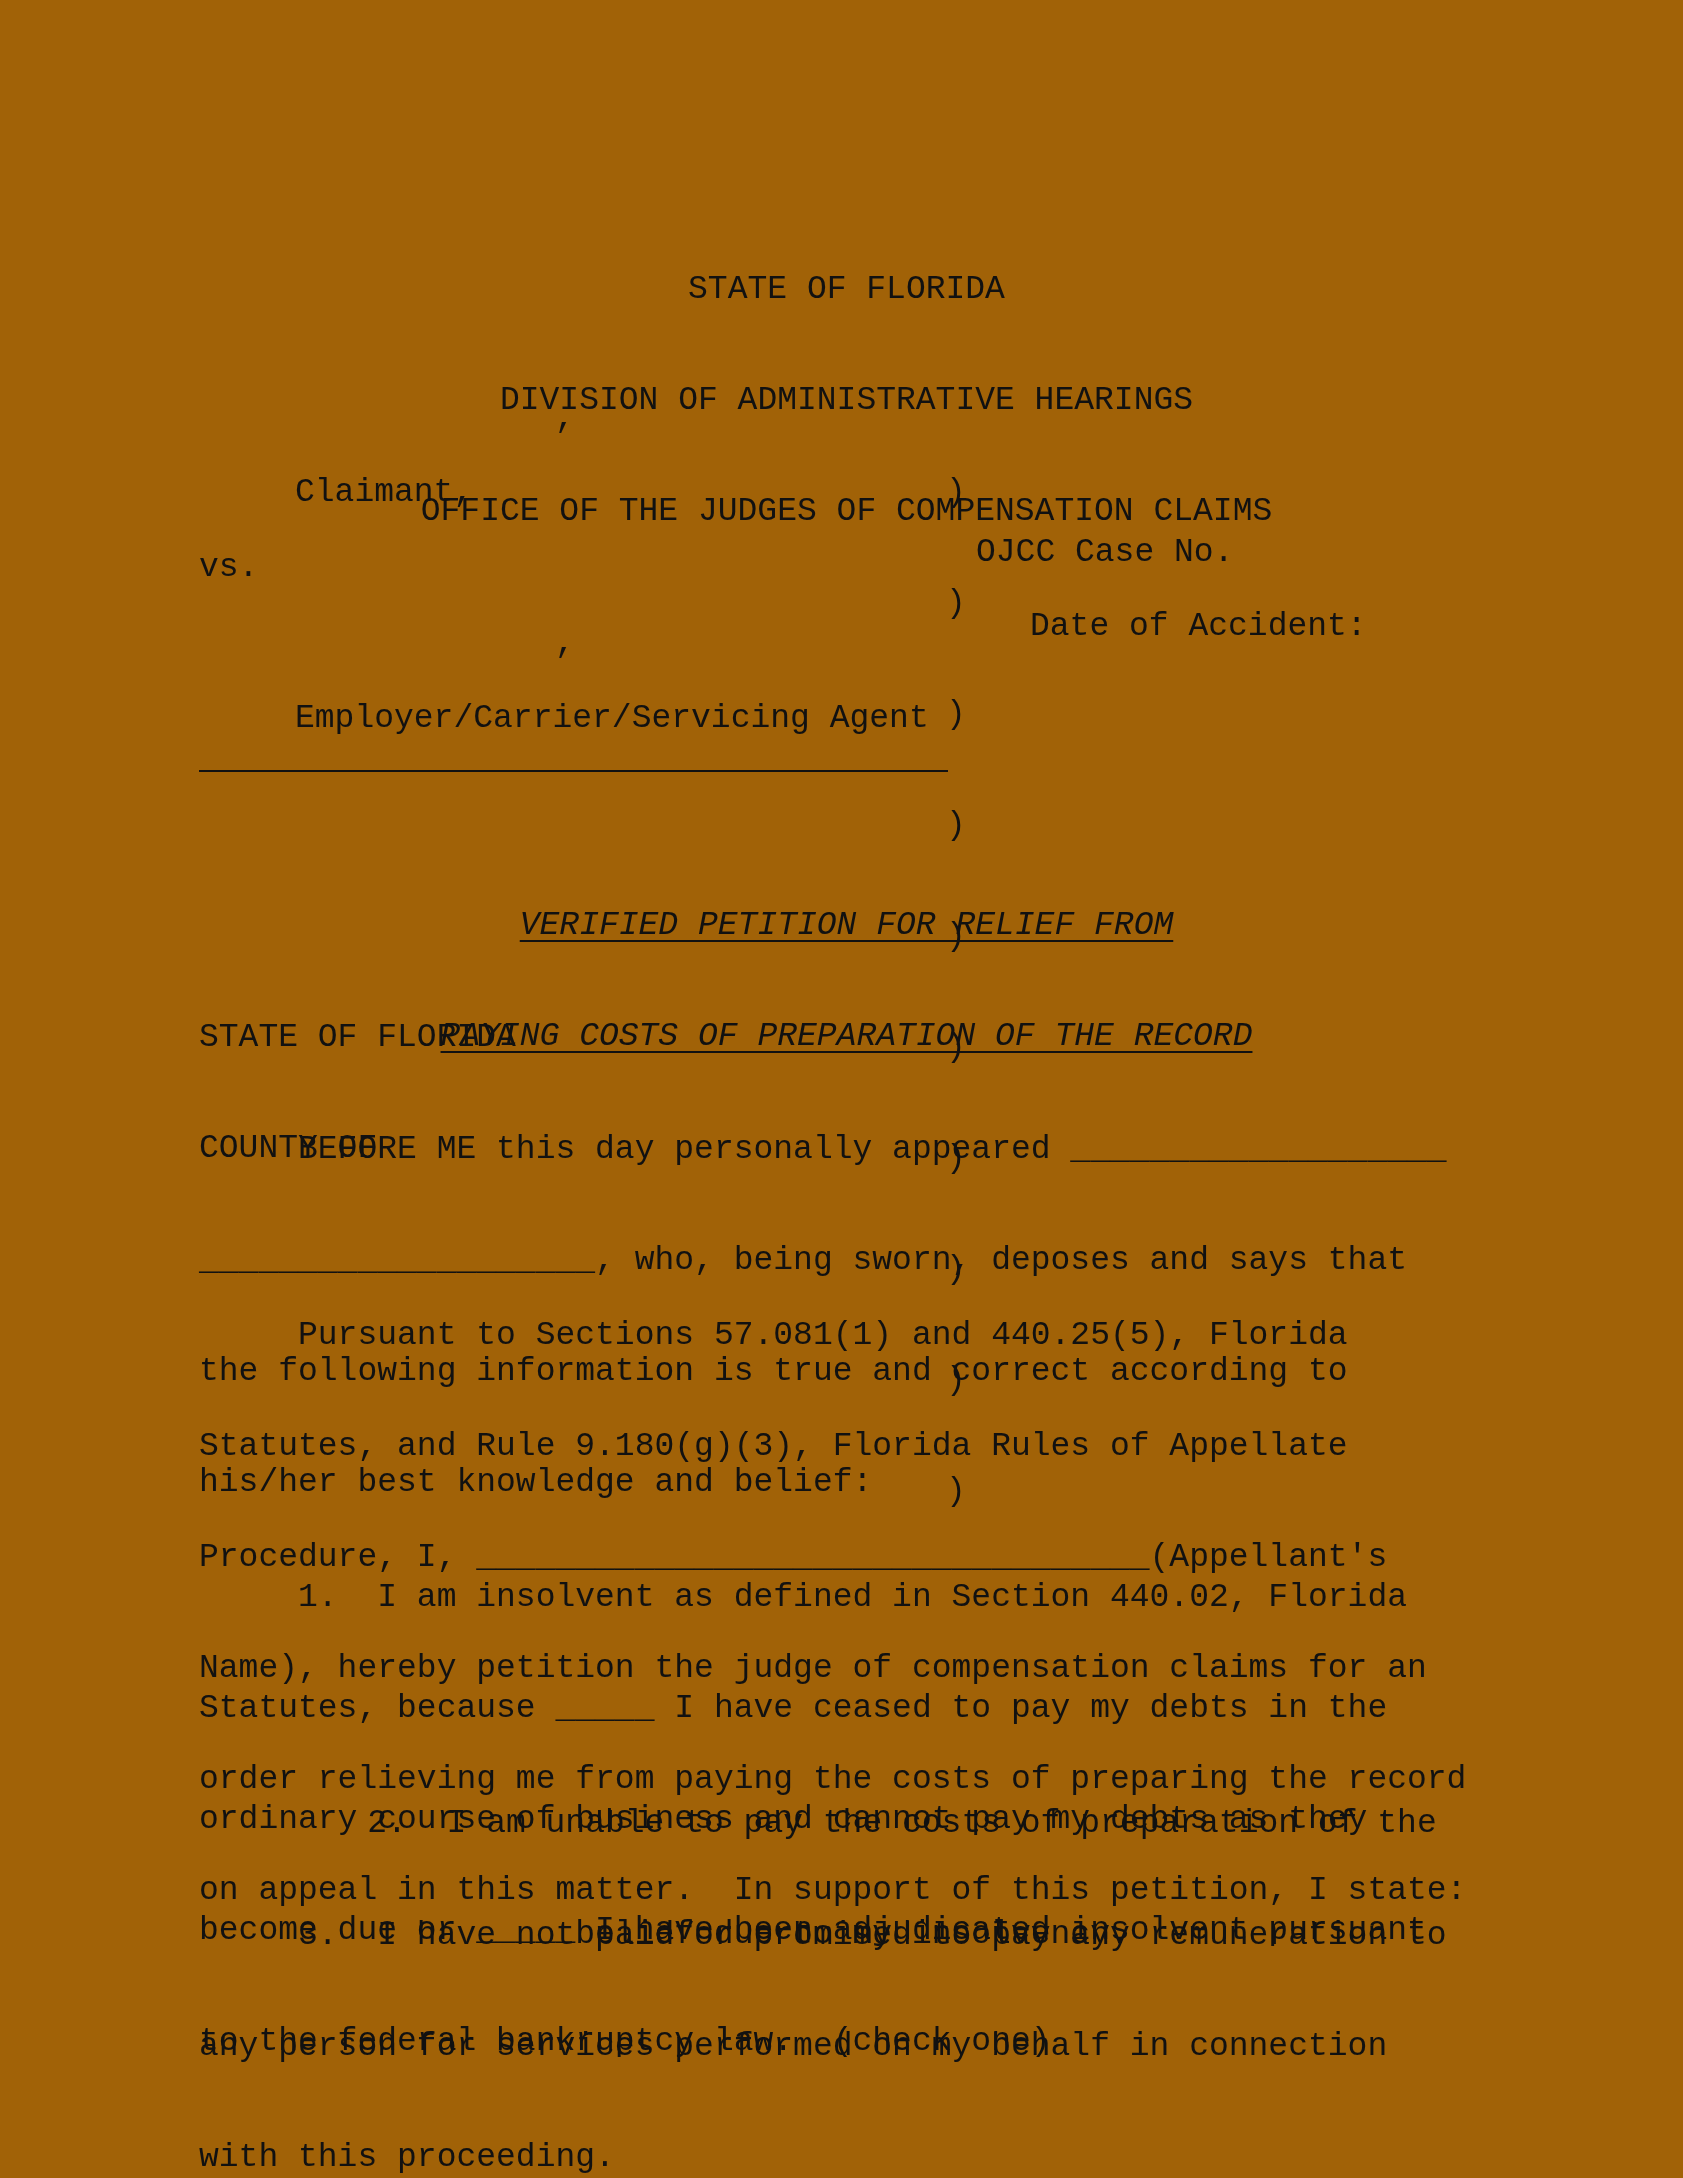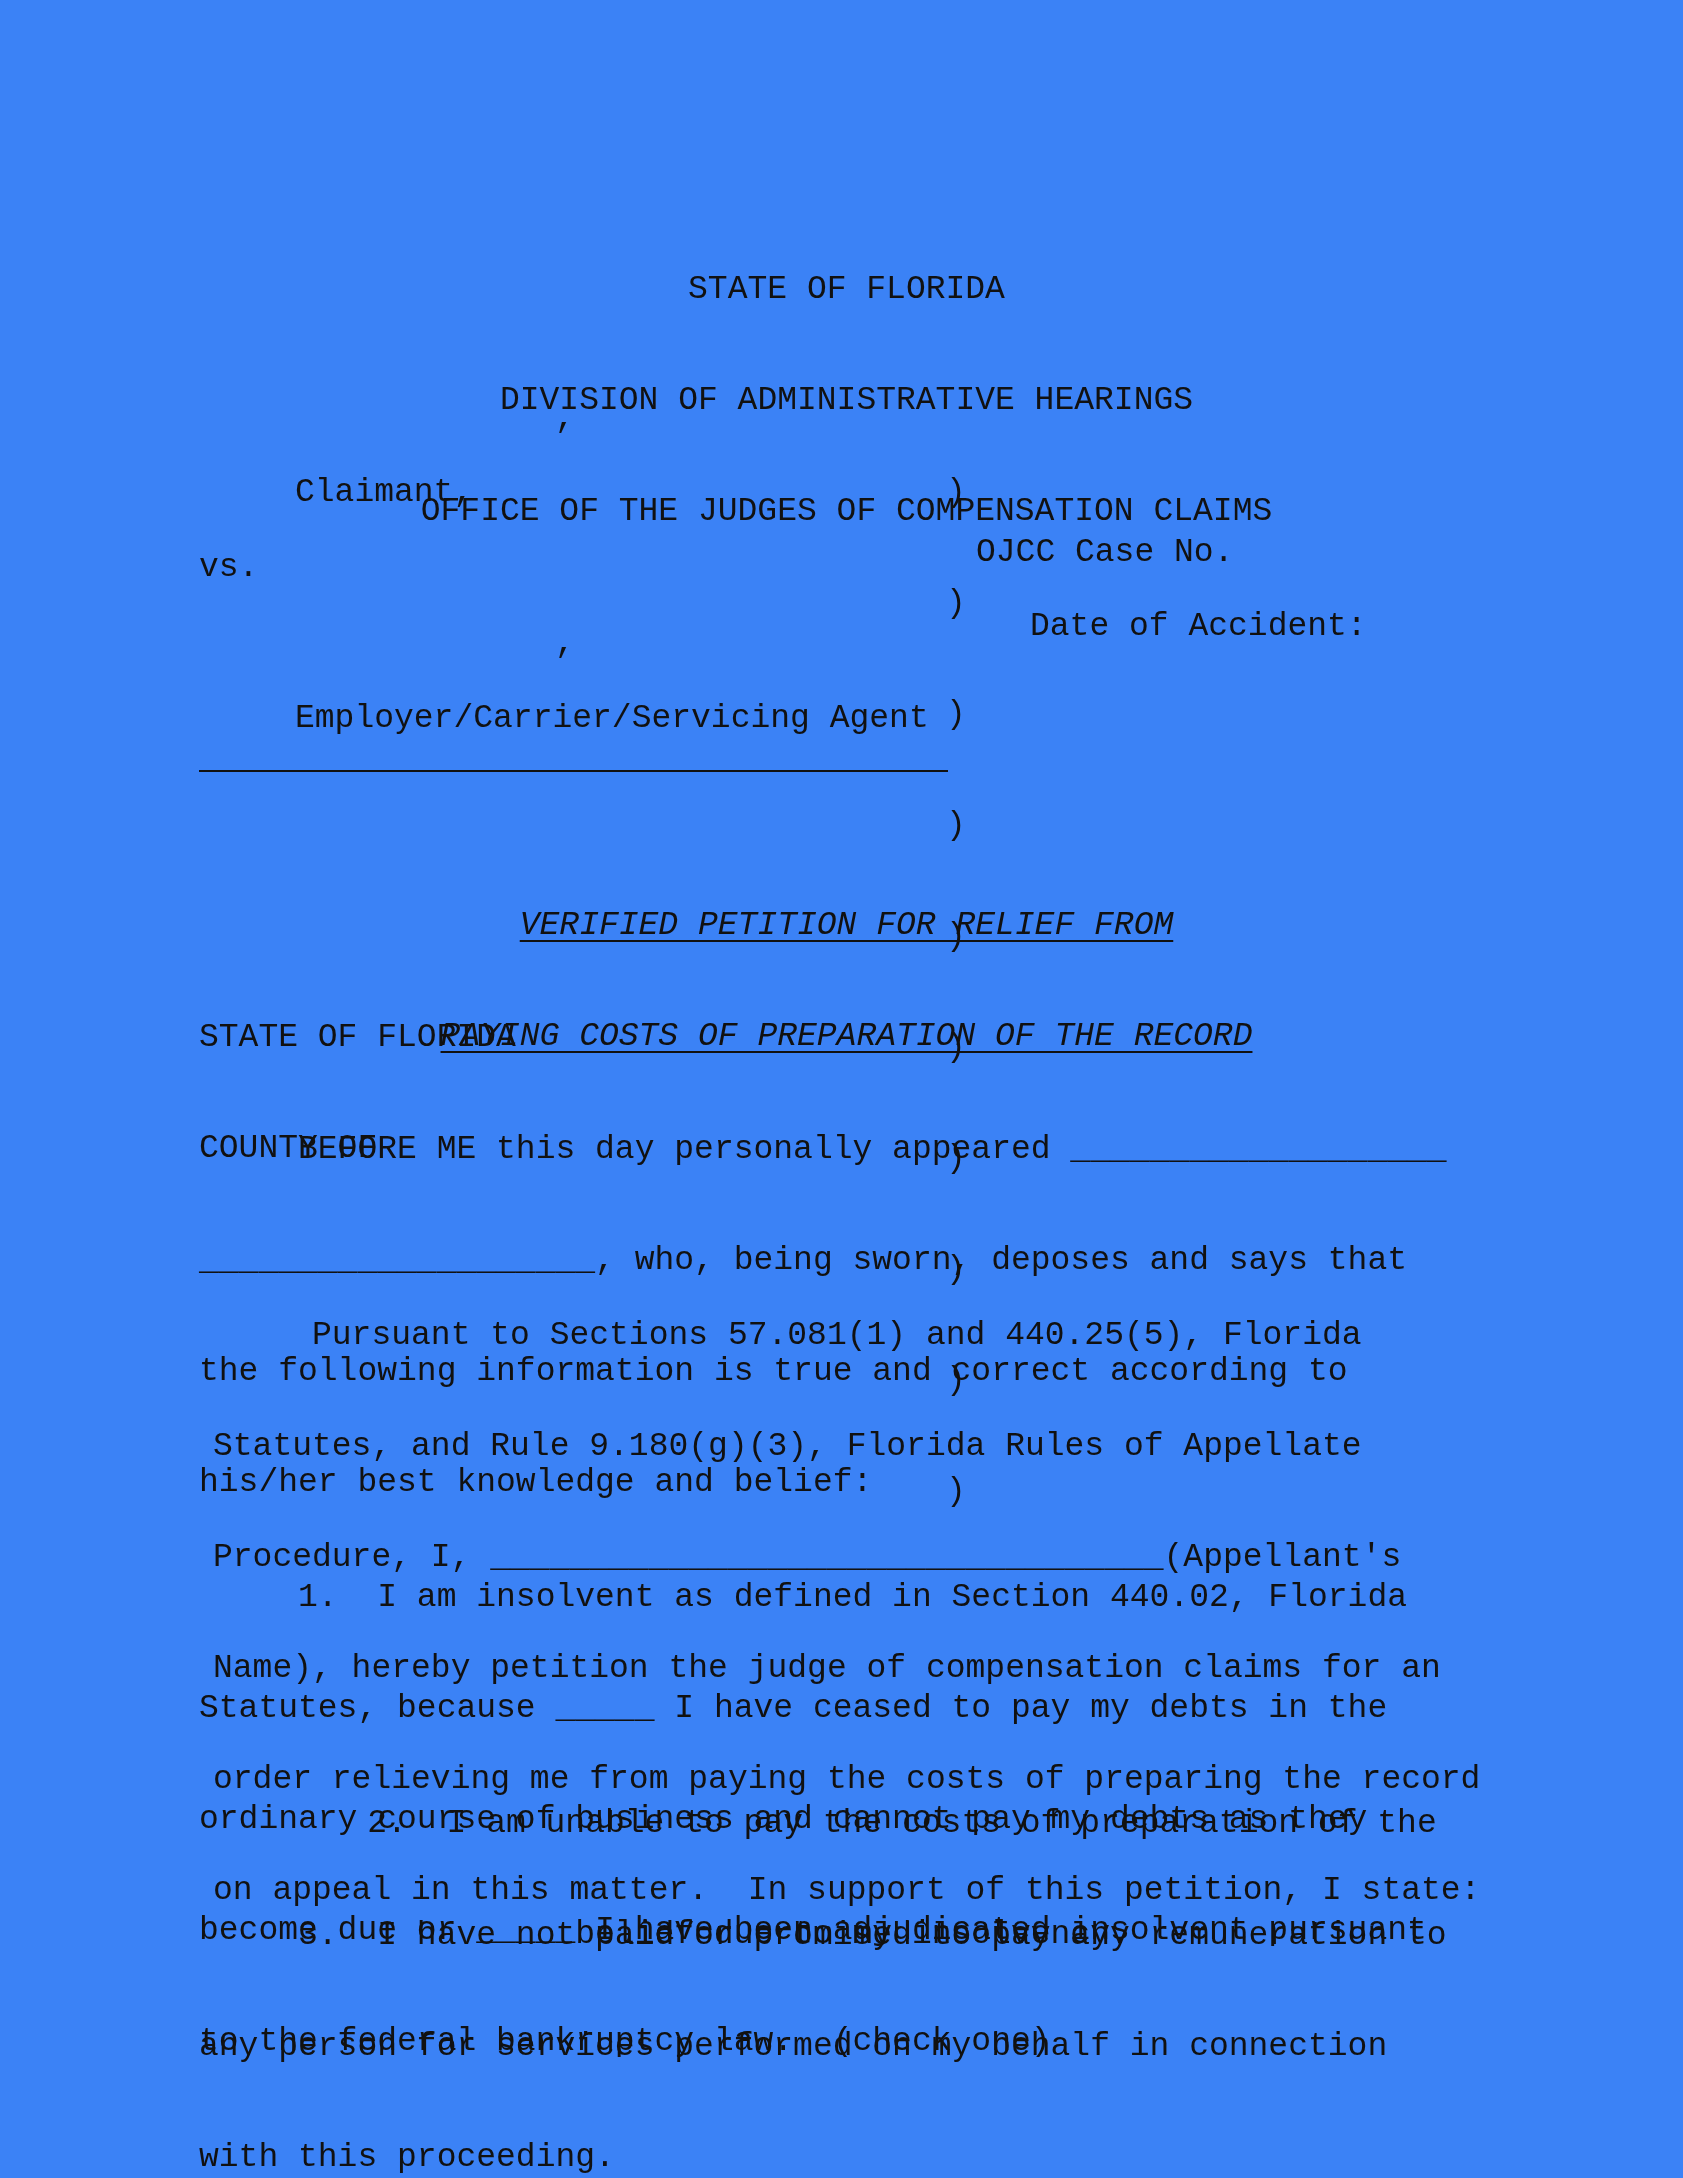--- a/index.html
+++ b/index.html
@@ -1,17 +1,17 @@
 <!DOCTYPE html>
 <html><head>
 <meta charset="utf-8">
 <style>
   html, body { margin: 0; padding: 0; background: #ffffff; }
   body { width: 1683px; height: 2178px; position: relative; overflow: hidden; }
-  .page { position: absolute; left: 0; top: 0; width: 1683px; height: 2178px; background: #3b82f6; color: #111; }
+  .page { position: absolute; left: 0; top: 0; width: 1683px; height: 2178px; background: #a16207; color: #111; }
   .mono { font-family: "Liberation Mono", "DejaVu Sans Mono", monospace; font-size: 33px; line-height: 37px; white-space: pre; color: #111; }
   .block { position: absolute; }
   .center { left: 199px; width: 1295px; text-align: center; }
   .line { display: block; height: 37px; }
   .ul { text-decoration: underline; text-decoration-thickness: 2px; text-underline-offset: 6px; font-style: italic; }
   .hr { position: absolute; height: 2px; background: #111; }
   .paren-col { position: absolute; left: 946px; top: 400px; }
   .para { left: 199px; width: 1307px; }
 </style>
 </head>
@@ -58,21 +58,21 @@
     <span class="line">COUNTY OF</span>
   </div>
 
   <div class="block para mono" style="top:1057px;">
     <span class="line">     BEFORE ME this day personally appeared ___________________</span>
     <span class="line">____________________, who, being sworn, deposes and says that</span>
     <span class="line">the following information is true and correct according to</span>
     <span class="line">his/her best knowledge and belief:</span>
   </div>
 
-  <div class="block para mono" style="top:1243px;margin-left:14px;">
+  <div class="block para mono" style="top:1243px;">
     <span class="line">     Pursuant to Sections 57.081(1) and 440.25(5), Florida</span>
     <span class="line">Statutes, and Rule 9.180(g)(3), Florida Rules of Appellate</span>
     <span class="line">Procedure, I, __________________________________(Appellant's</span>
     <span class="line">Name), hereby petition the judge of compensation claims for an</span>
     <span class="line">order relieving me from paying the costs of preparing the record</span>
     <span class="line">on appeal in this matter.  In support of this petition, I state:</span>
   </div>
 
   <div class="block para mono" style="top:1505px;">
     <span class="line">     1.  I am insolvent as defined in Section 440.02, Florida</span>

